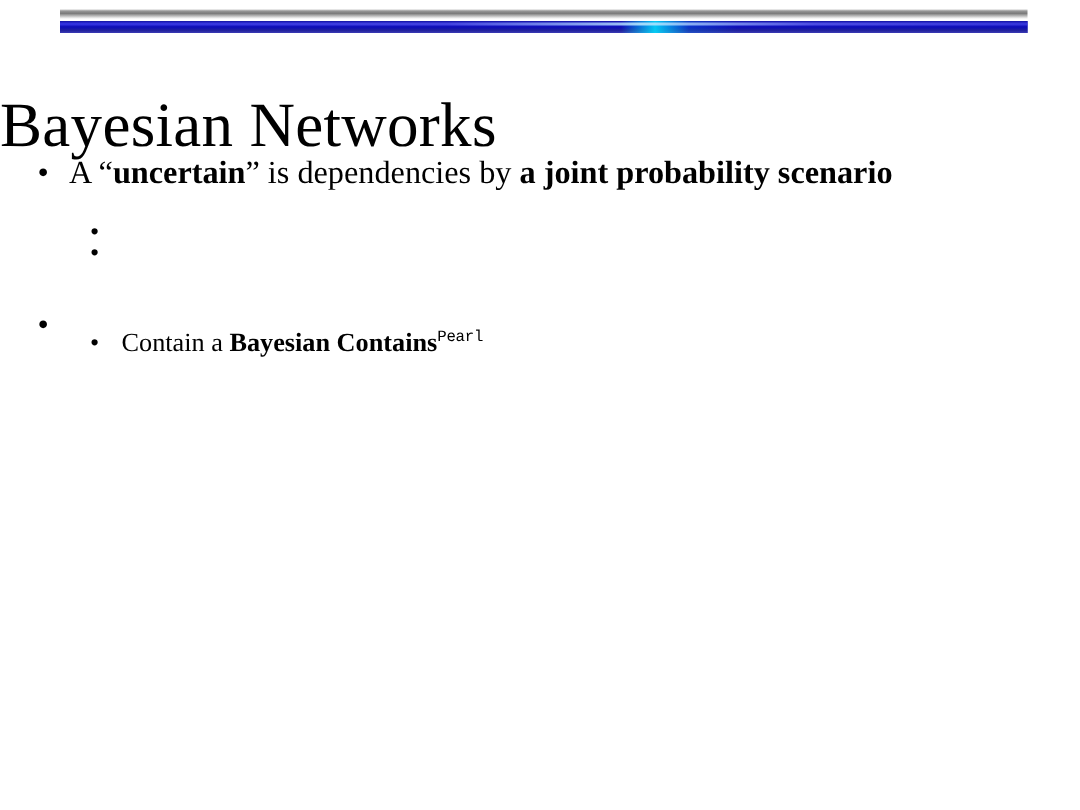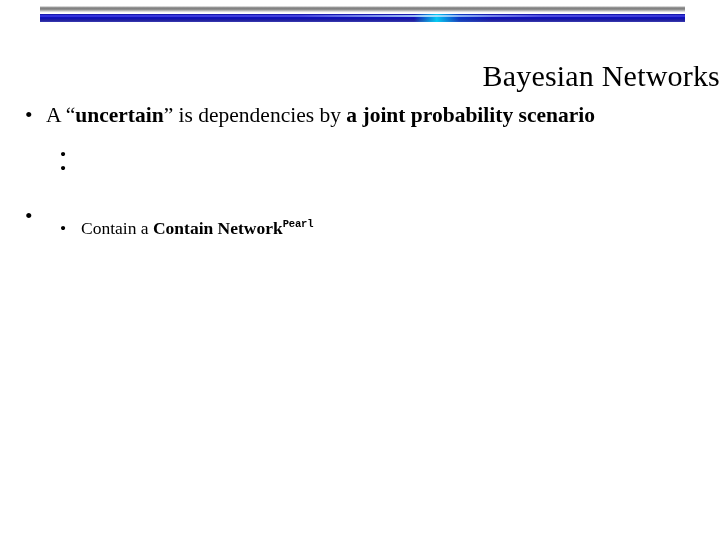--- a/index.html
+++ b/index.html
@@ -72,22 +72,22 @@
         rgba(130,130,255,0.5) 78%,
         rgba(90,90,240,0.45) 100%);
   }
 
   
   #title {
     position: absolute;
     left: 0;
     right: 0;
     top: 36px;
-    text-align: right;
-    font-size: 30px;
+    text-align: left;
+    font-size: 42px;
     line-height: 40px;
     font-weight: normal;
     letter-spacing: 0.2px;
     white-space: nowrap;
   }
 
   
   #body {
     position: absolute;
     left: 0;
@@ -131,21 +131,21 @@
   }
 
   .dot { color: #000; }
 
   .b { font-weight: bold; }
 
   .sup {
     font-size: 10.5px;
     vertical-align: super;
     line-height: 0;
-    font-weight: bold;
+    font-weight: normal;
     font-family: "Liberation Mono", "DejaVu Sans Mono", monospace;
     letter-spacing: -0.2px;
   }
 
   
   .gap-sm { height: 10px; }
   .gap-md { height: 14px; }
   .gap-lg { height: 32px; }
 </style>
 </head>
@@ -184,18 +184,18 @@
 
     <div class="bullet-row lvl1">
       <span class="dot">•</span>
     </div>
 
     <div class="gap-md"></div>
 
     <div class="bullet-row lvl2">
       <span class="dot">•</span>
       <span class="txt">
-        <span>Contain a </span><span class="b">Contain Network</span><span class="sup">Pearl</span>
+        <span>Contain a </span><span class="b">Bayesian Contains</span><span class="sup">Pearl</span>
       </span>
     </div>
 
   </div>
 </div>
 
 </body></html>

